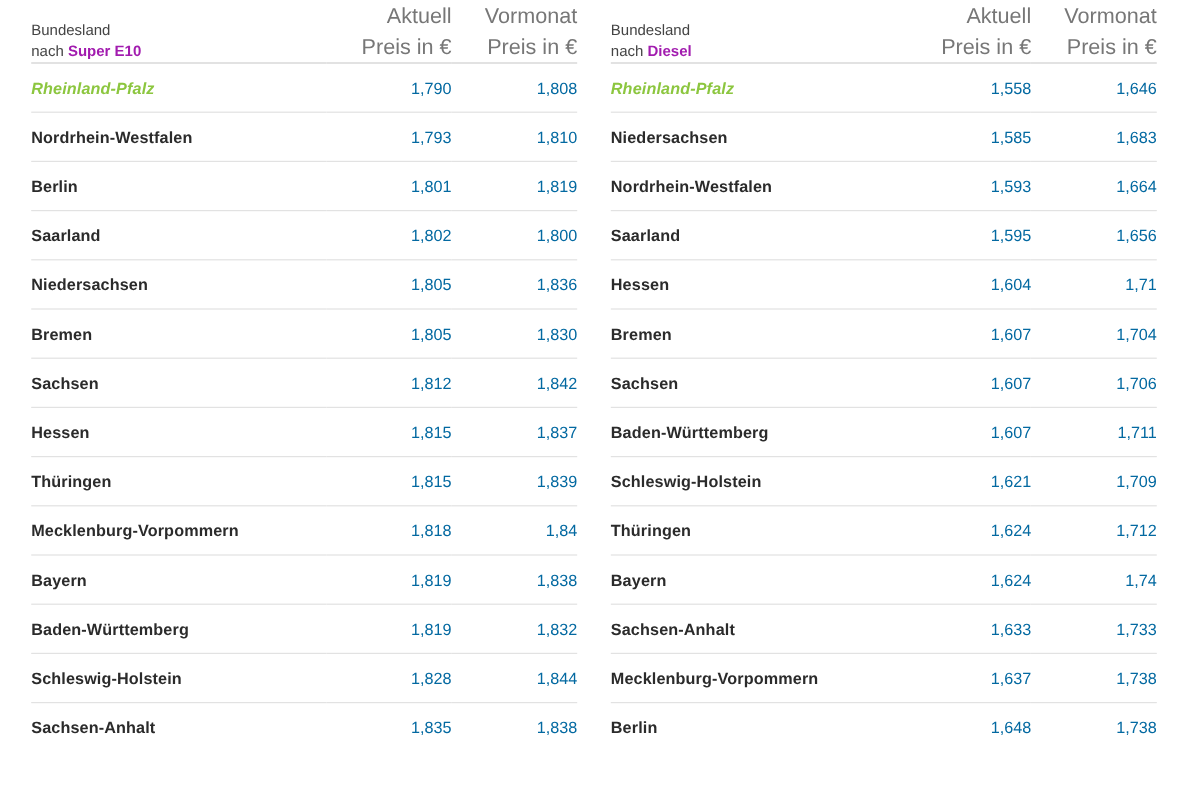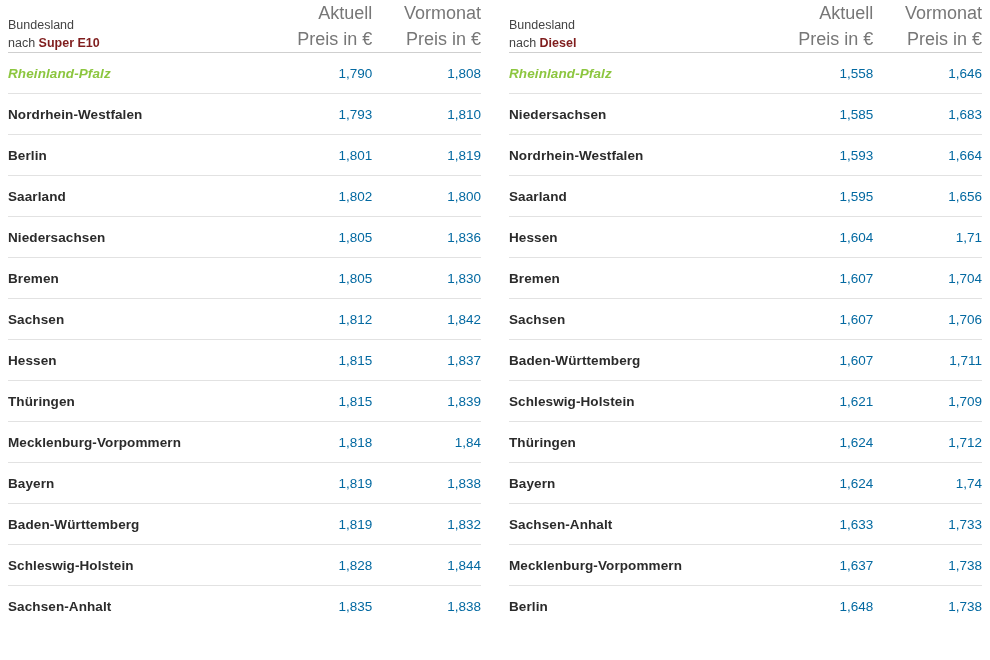--- a/index.html
+++ b/index.html
@@ -12,21 +12,21 @@
     height: 660px;
     font-family: "Liberation Sans", sans-serif;
     color: #333333;
     overflow: hidden;
   }
   .page {
     display: flex;
     width: 990px;
     height: 660px;
     box-sizing: border-box;
-    padding: 0 8px;
+    padding: 0 26px;
     gap: 28px;
   }
   .table-wrap {
     flex: 1 1 0;
     min-width: 0;
   }
   table.price-table {
     width: 100%;
     border-collapse: collapse;
     table-layout: fixed;
@@ -43,21 +43,21 @@
   }
   .th-land {
     text-align: left;
     font-size: 12.5px;
     color: #444;
     line-height: 1.45;
     padding-left: 2px;
   }
   .th-land .line2 b {
     font-weight: bold;
-    color: #7f1d1d;
+    color: #a21caf;
   }
   .th-num {
     text-align: right;
     font-size: 18px;
     color: #777;
     line-height: 1.45;
     padding-right: 6px;
   }
   .th-num .line1 {
     display: block;

